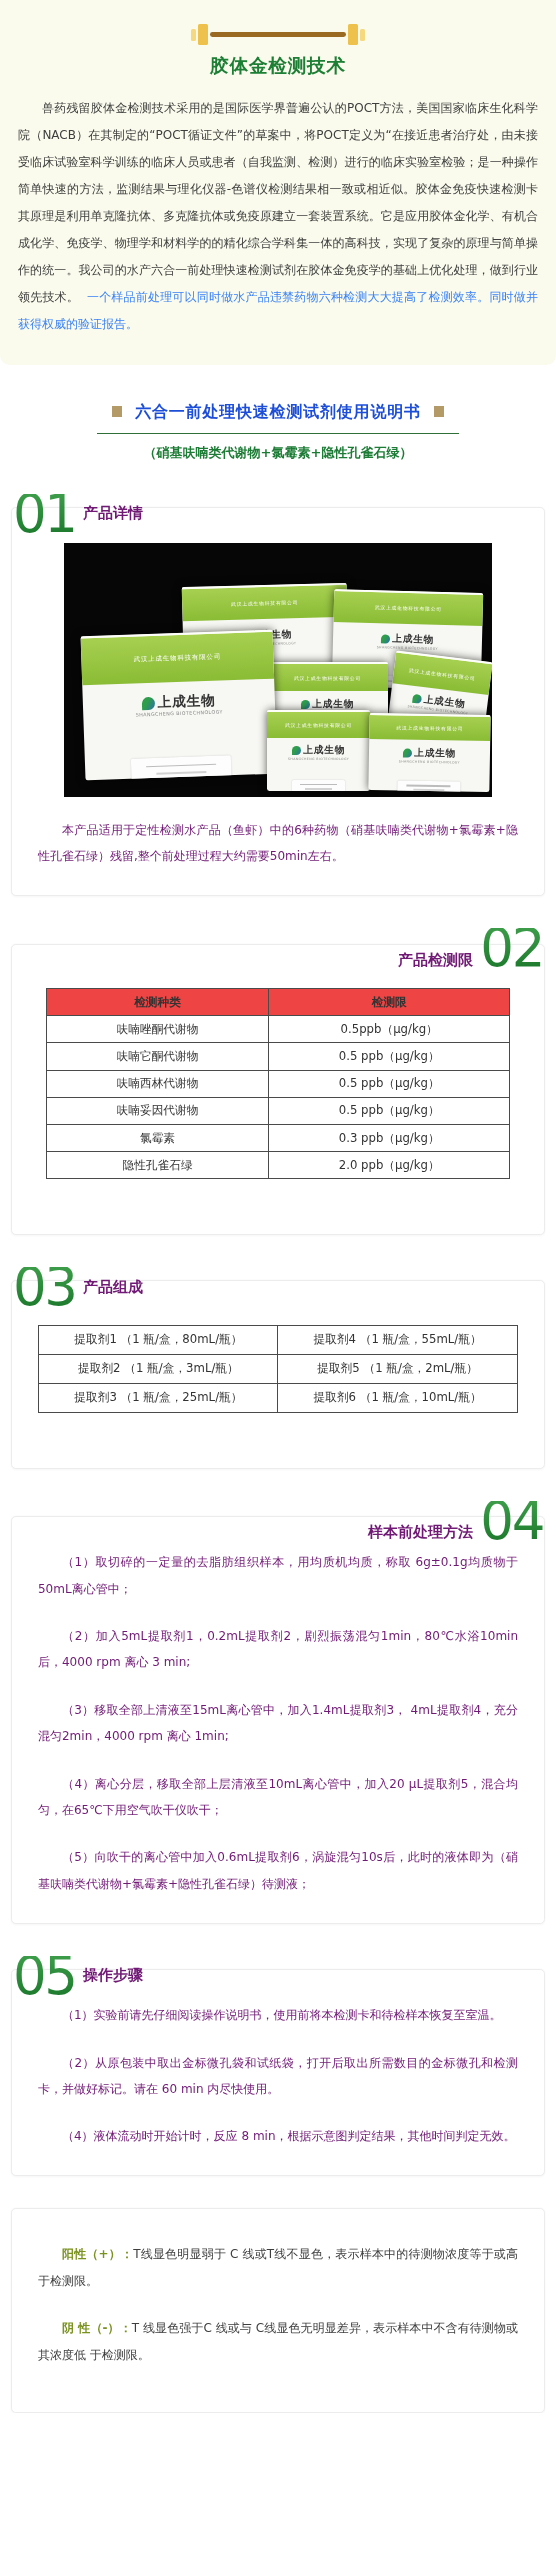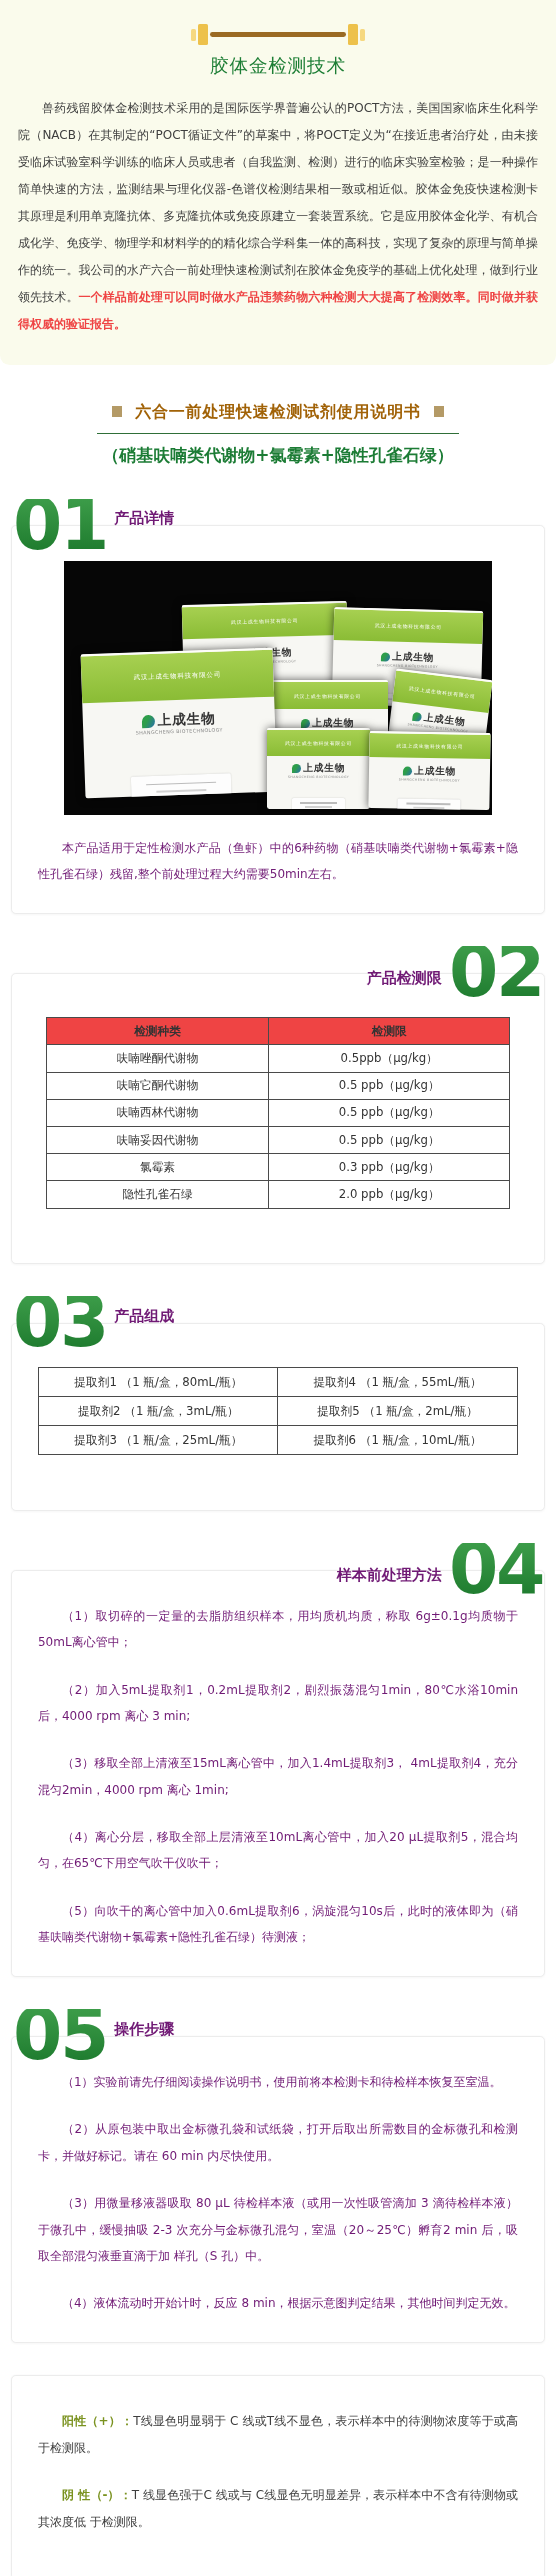--- a/index.html
+++ b/index.html
@@ -14,40 +14,40 @@
   .hero{
     background:#fafbec;
     border-radius:0 0 9.7px 9.7px;
     padding:24px 18px 27.4px;
   }
   .barbell{display:flex;align-items:center;justify-content:center;margin-bottom:8px;}
   .bb-stub{width:5.6px;height:12px;background:#f6d87f;border-radius:1.6px;}
   .bb-plate{width:10.5px;height:21px;background:#edc14b;border-radius:1.6px;margin:0 1.6px;}
   .bb-bar{width:136px;height:4.8px;background:#9a6a23;border-radius:2.4px;}
   .hero-title{
-    text-align:center;font-size:18.6px;font-weight:normal;color:#1d7e35;
+    text-align:center;font-size:18.6px;font-weight:bold;color:#1d7e35;
     margin:3.2px 0 16px;letter-spacing:0.8px;
   }
   .intro{
     font-size:12px;line-height:2.25;text-align:justify;text-indent:2em;
     color:#3e3e3e;margin:0;
   }
-  .intro-hl{color:#ef4444;font-weight:bold;}
+  .intro-hl{color:#3b82f6;font-weight:normal;margin-left:8px;}
   
   .doc-header{text-align:center;margin:37px 0 4.8px;}
-  .doc-title-row{font-size:16px;font-weight:bold;color:#a16207;letter-spacing:0.8px;}
+  .doc-title-row{font-size:16px;font-weight:bold;color:#1d4ed8;letter-spacing:0.8px;}
   .sq{display:inline-block;width:10.5px;height:10.5px;background:#b49a66;vertical-align:middle;margin:0 13px 2.4px;}
   .doc-divider{width:362px;border:none;border-top:1.6px solid #2f6f38;margin:9.7px auto 9.7px;}
-  .doc-subtitle{font-size:17px;font-weight:bold;color:#1c7c35;margin:0;}
+  .doc-subtitle{font-size:13px;font-weight:bold;color:#1c7c35;margin:0;}
   
   .section{margin-top:32px;}
   .sec-head{display:flex;align-items:flex-start;padding:0 13px;position:relative;z-index:2;margin-bottom:-26px;}
   .sec-head.right{justify-content:flex-end;padding-left:43px;}
   .sec-num{
-    font-size:71px;font-weight:bold;color:#2e8c3b;line-height:0.74;
+    font-size:53px;font-weight:normal;color:#2e8c3b;line-height:0.74;
     letter-spacing:-2.4px;
     background:linear-gradient(#3c9c49,#1f7c2f);
     -webkit-background-clip:text;background-clip:text;-webkit-text-fill-color:transparent;
   }
   .sec-label{font-size:15px;font-weight:bold;color:#701a75;}
   .sec-head.left .sec-label{margin:10.5px 0 0 7.3px;}
   .sec-head.right .sec-label{margin:22.6px 7.3px 0 0;}
   .sec-box{
     position:relative;z-index:1;
     background:#ffffff;border:0.8px solid #ececec;border-radius:4.8px;
@@ -304,21 +304,20 @@
 </section>
 
 <section class="section">
   <div class="sec-head left">
     <div class="sec-num">05</div>
     <div class="sec-label">操作步骤</div>
   </div>
   <div class="sec-box">
     <p class="para">（1）实验前请先仔细阅读操作说明书，使用前将本检测卡和待检样本恢复至室温。</p>
     <p class="para">（2）从原包装中取出金标微孔袋和试纸袋，打开后取出所需数目的金标微孔和检测卡，并做好标记。请在 60 min 内尽快使用。</p>
-    <p class="para">（3）用微量移液器吸取 80 μL 待检样本液（或用一次性吸管滴加 3 滴待检样本液）于微孔中，缓慢抽吸 2-3 次充分与金标微孔混匀，室温（20～25℃）孵育2 min 后，吸取全部混匀液垂直滴于加 样孔（S 孔）中。</p>
     <p class="para">（4）液体流动时开始计时，反应 8 min，根据示意图判定结果，其他时间判定无效。</p>
   </div>
 </section>
 
 <section class="section">
   <div class="sec-box">
     <p class="result"><span class="rlabel">阳性（+）：</span><span>T线显色明显弱于 C 线或T线不显色，表示样本中的待测物浓度等于或高于检测限。</span></p>
     <p class="result"><span class="rlabel">阴 性（-）：</span><span>T 线显色强于C 线或与 C线显色无明显差异，表示样本中不含有待测物或其浓度低 于检测限。</span></p>
 
   </div>

